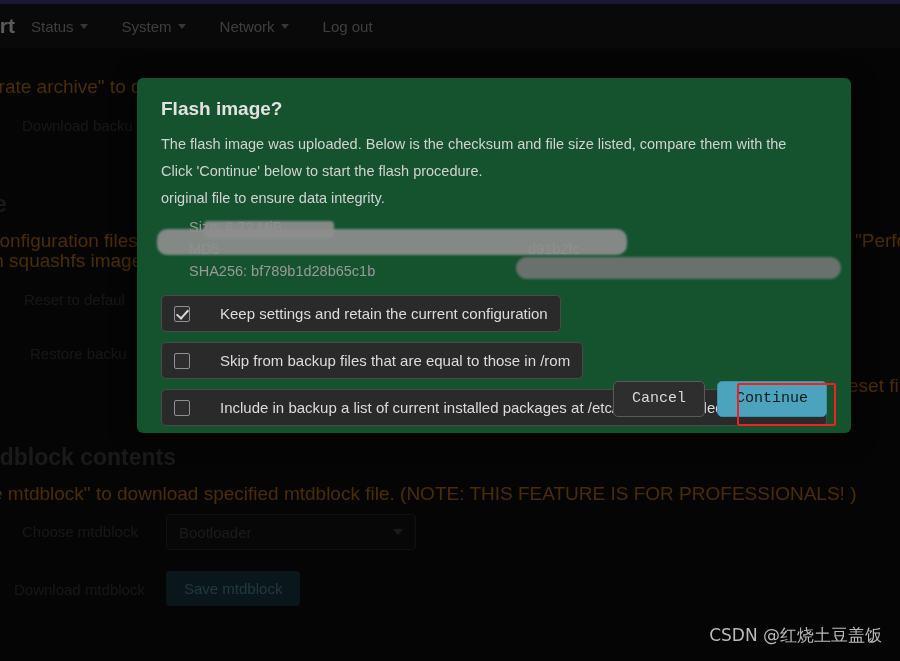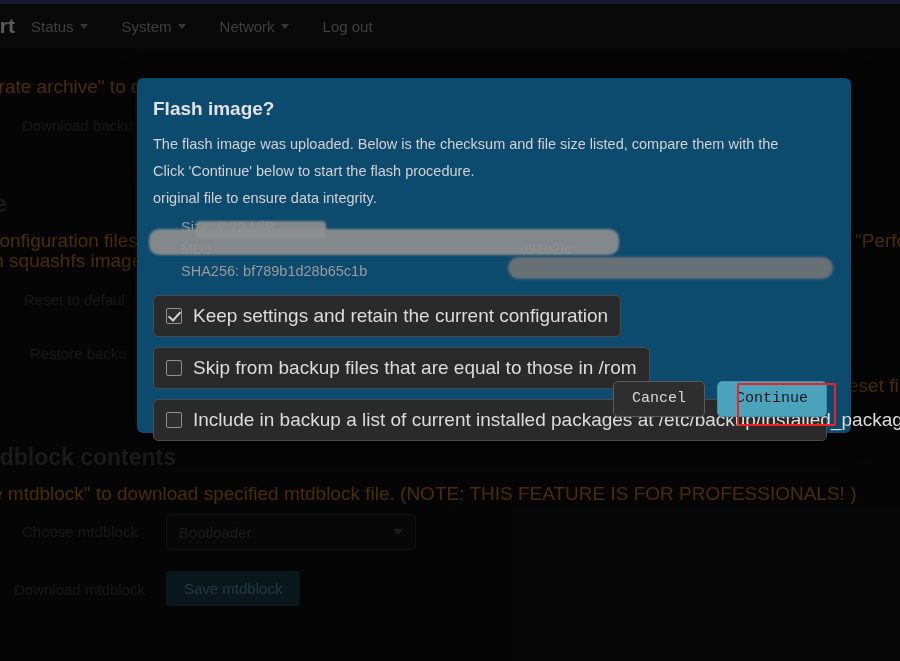--- a/index.html
+++ b/index.html
@@ -120,23 +120,23 @@
     width: 900px; height: 661px;
     background: rgba(0,0,0,0.55);
     pointer-events: none;
   }
 
   
   .dialog {
     position: absolute;
     left: 137px; top: 78px;
     width: 714px; height: 355px;
-    background: #0c4a6e;
+    background: #14532d;
     border-radius: 6px;
-    padding: 20px 24px 16px 16px;
+    padding: 20px 24px 16px 24px;
     box-shadow: 0 4px 24px rgba(0,0,0,0.6);
   }
   .dlg-title {
     color: #e2e2e2;
     font-size: 19px;
     font-weight: 700;
     margin: 0 0 14px 0;
   }
   .dlg-body {
     color: #d2d2d2;
@@ -196,22 +196,23 @@
     content: "";
     position: absolute;
     left: 4px; top: 0px;
     width: 5px; height: 10px;
     border: solid #d8d8d8;
     border-width: 0 2px 2px 0;
     transform: rotate(42deg);
   }
   .cblabel {
     color: #dcdcdc;
-    font-size: 19px;
-    white-space: nowrap;
+    font-size: 15px;
+    white-space: nowrap;
+    margin-left: 19px;
   }
 
   
   .dlg-actions {
     position: absolute;
     right: 24px; bottom: 16px;
     display: flex; align-items: center; gap: 12px;
   }
   .btn {
     font-family: Liberation Mono, monospace;
@@ -352,14 +353,15 @@
     </div>
 
     <div class="dlg-actions">
       <button class="btn btn-cancel">Cancel</button>
       <button class="btn btn-continue">Continue</button>
     </div>
   </div>
 
   <div class="annot"></div>
 
+  <div class="watermark">CSDN @红烧土豆盖饭</div>
 
 </div>
 
 </body></html>

